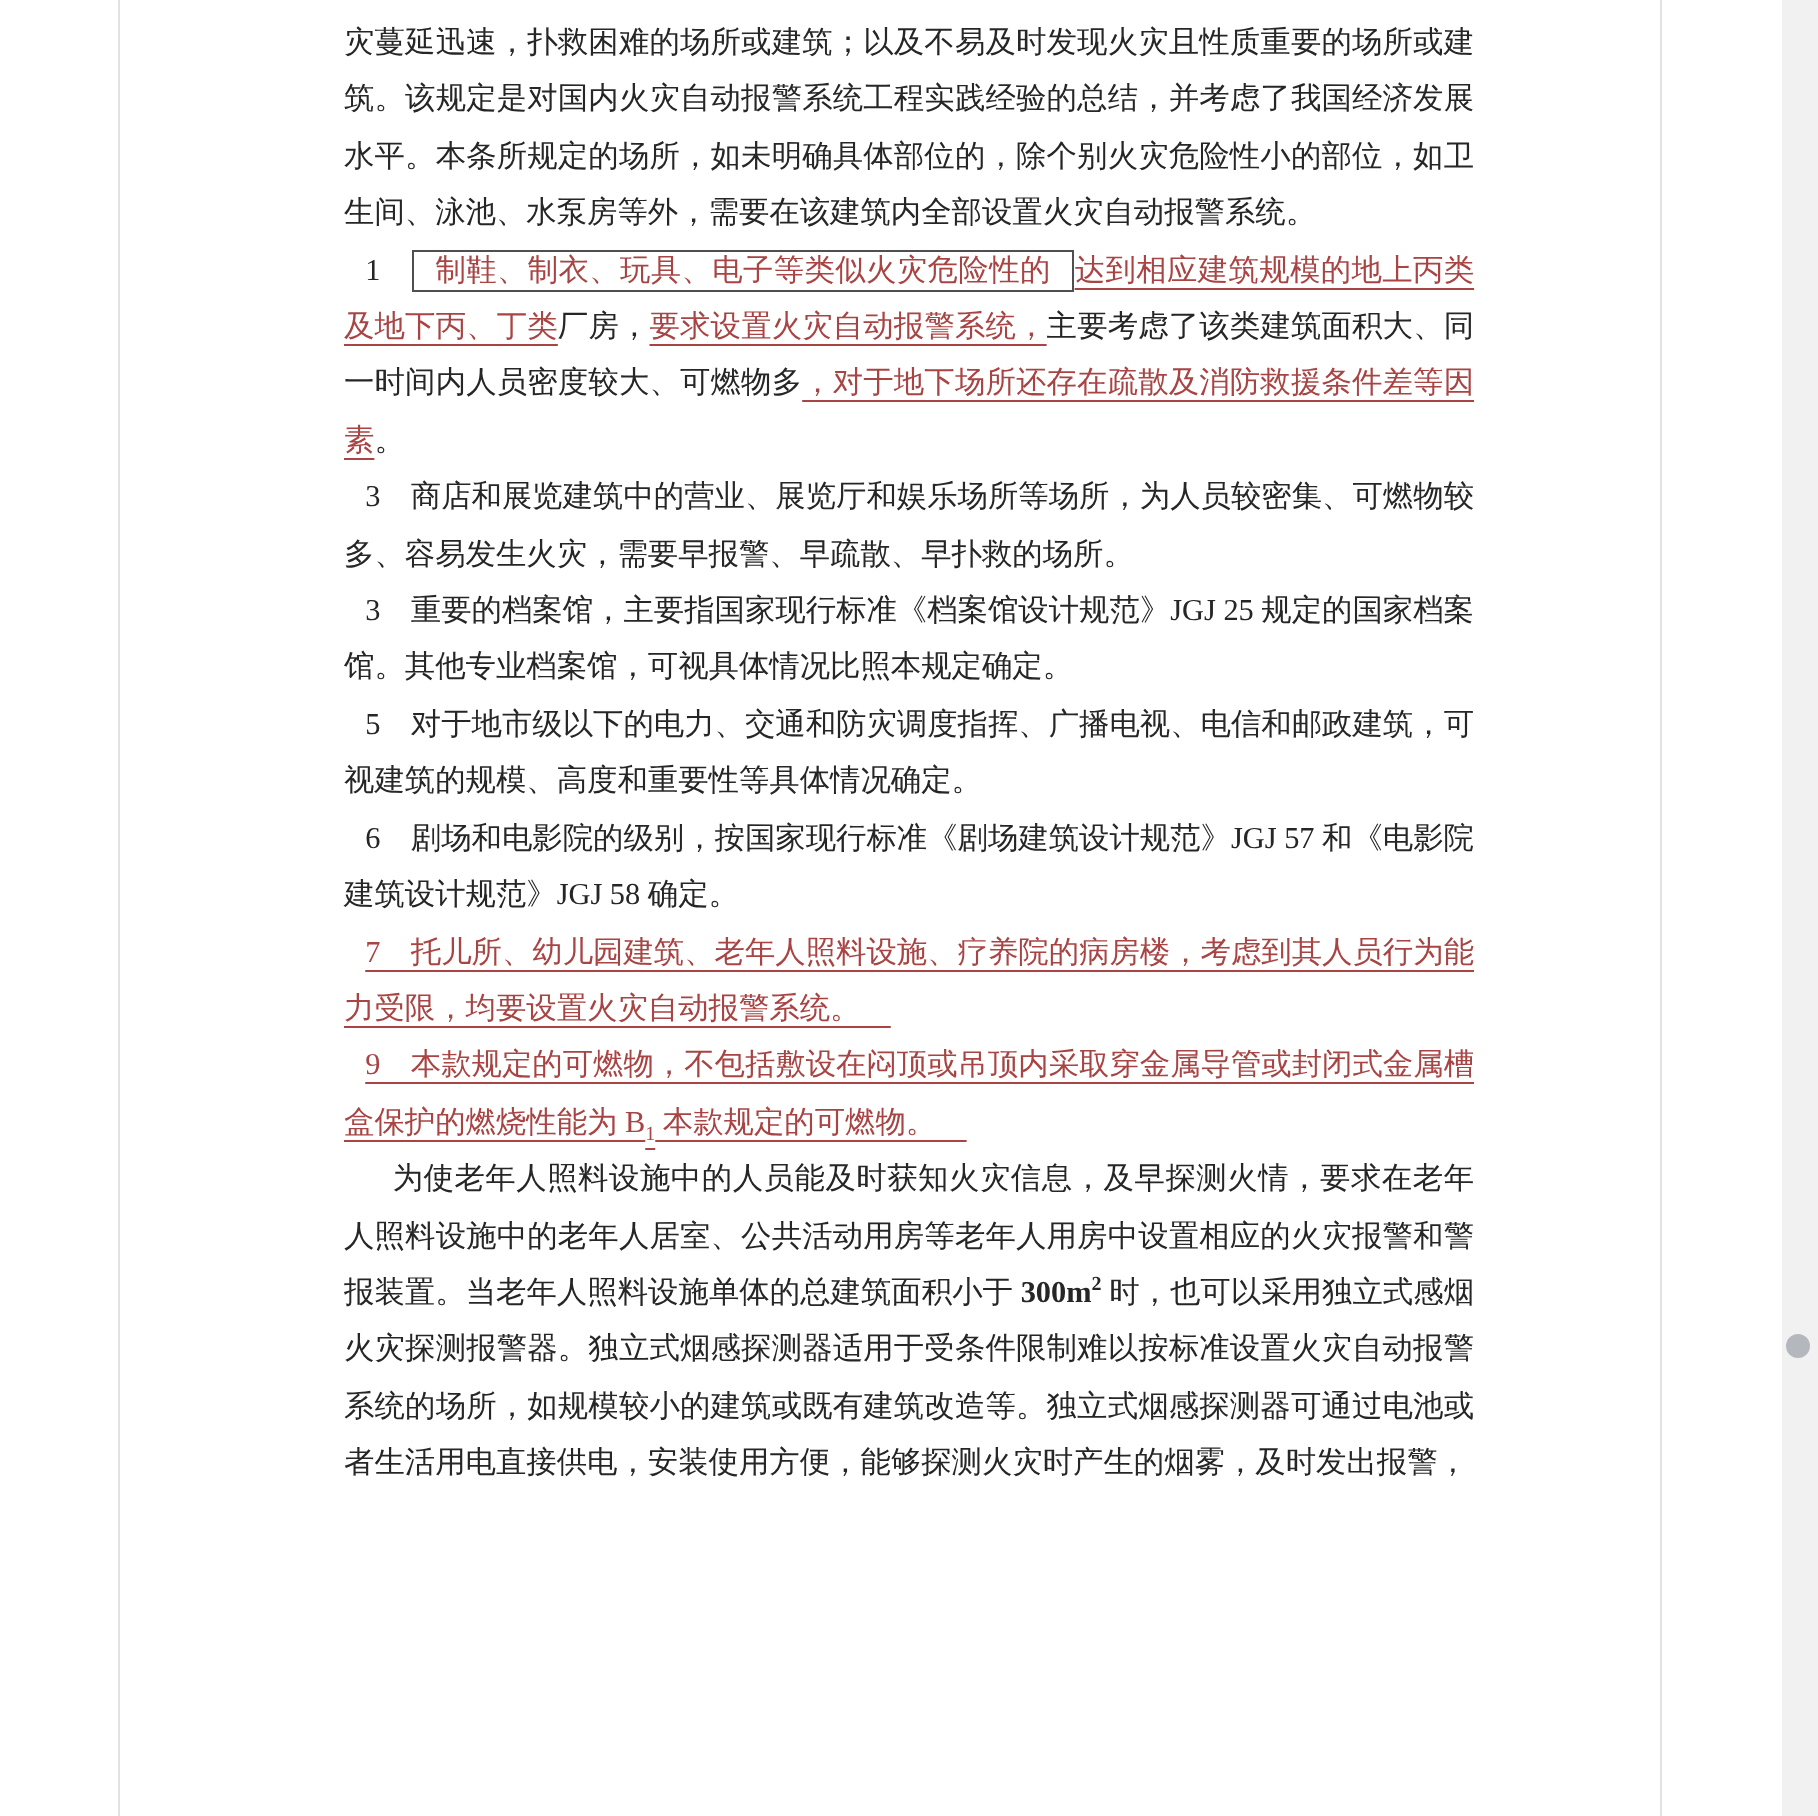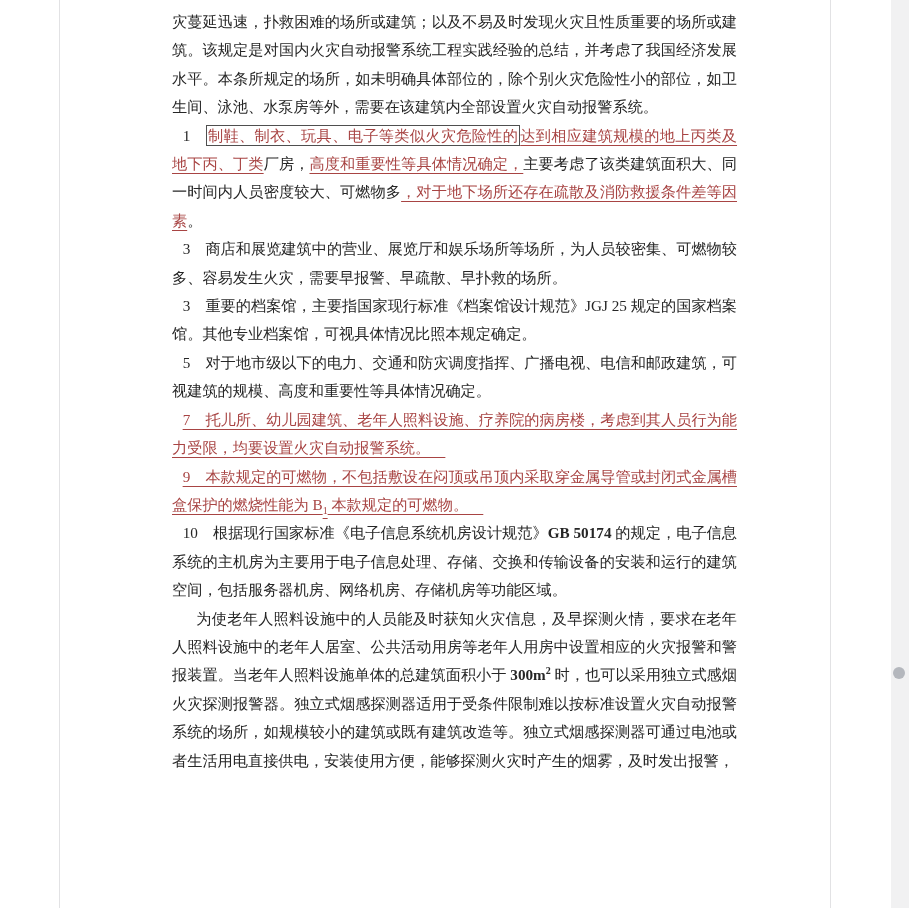--- a/index.html
+++ b/index.html
@@ -64,54 +64,54 @@
   .run-r {
     color: #a84443;
     text-decoration: underline;
     text-decoration-color: #a84443;
     text-decoration-thickness: 1px;
     text-underline-offset: 4px;
   }
   .run-box {
     color: #a84443;
     border: 1px solid #4f4f4f;
-    padding: 1px 1px;
+    padding: 1px 11px;
   }
   .bold { font-weight: bold; }
   sub.small, sup.small {
     font-size: 10px;
     line-height: 0;
   }
 </style>
 </head>
 <body>
 
 <div class="viewport">
 
   <div class="page-edge left"></div>
   <div class="page-edge right"></div>
 
   <div class="doc-text">
 
     <p><span class="run-k">灾蔓延迅速，扑救困难的场所或建筑；以及不易及时发现火灾且性质重要的场所或建筑。该规定是对国内火灾自动报警系统工程实践经验的总结，并考虑了我国经济发展水平。本条所规定的场所，如未明确具体部位的，除个别火灾危险性小的部位，如卫生间、泳池、水泵房等外，需要在该建筑内全部设置火灾自动报警系统。</span></p>
 
-    <p class="indent-num"><span class="run-k">1　</span><span class="run-box">制鞋、制衣、玩具、电子等类似火灾危险性的</span><span class="run-r">达到相应建筑规模的地上丙类及地下丙、丁类</span><span class="run-k">厂房，</span><span class="run-r">高度和重要性等具体情况确定，</span><span class="run-k">主要考虑了该类建筑面积大、同一时间内人员密度较大、可燃物多</span><span class="run-r">，对于地下场所还存在疏散及消防救援条件差等因素</span><span class="run-k">。</span></p>
+    <p class="indent-num"><span class="run-k">1　</span><span class="run-box">制鞋、制衣、玩具、电子等类似火灾危险性的</span><span class="run-r">达到相应建筑规模的地上丙类及地下丙、丁类</span><span class="run-k">厂房，</span><span class="run-r">要求设置火灾自动报警系统，</span><span class="run-k">主要考虑了该类建筑面积大、同一时间内人员密度较大、可燃物多</span><span class="run-r">，对于地下场所还存在疏散及消防救援条件差等因素</span><span class="run-k">。</span></p>
 
     <p class="indent-num"><span class="run-k">3　商店和展览建筑中的营业、展览厅和娱乐场所等场所，为人员较密集、可燃物较多、容易发生火灾，需要早报警、早疏散、早扑救的场所。</span></p>
 
     <p class="indent-num"><span class="run-k">3　重要的档案馆，主要指国家现行标准《档案馆设计规范》JGJ 25 规定的国家档案馆。其他专业档案馆，可视具体情况比照本规定确定。</span></p>
 
     <p class="indent-num"><span class="run-k">5　对于地市级以下的电力、交通和防灾调度指挥、广播电视、电信和邮政建筑，可视建筑的规模、高度和重要性等具体情况确定。</span></p>
 
+    <p class="indent-num"><span class="run-k">6　剧场和电影院的级别，按国家现行标准《剧场建筑设计规范》JGJ 57 和《电影院建筑设计规范》JGJ 58 确定。</span></p>
 
     <p class="indent-num"><span class="run-r">7　托儿所、幼儿园建筑、老年人照料设施、疗养院的病房楼，考虑到其人员行为能力受限，均要设置火灾自动报警系统。　</span></p>
 
     <p class="indent-num"><span class="run-r">9　本款规定的可燃物，不包括敷设在闷顶或吊顶内采取穿金属导管或封闭式金属槽盒保护的燃烧性能为 B</span><sub class="small run-r">1</sub><span class="run-r"> 本款规定的可燃物。　</span></p>
 
-    <p class="indent-num"><span class="run-k">10　根据现行国家标准《电子信息系统机房设计规范》</span><span class="run-k bold">GB 50174</span><span class="run-k"> 的规定，电子信息系统的主机房为主要用于电子信息处理、存储、交换和传输设备的安装和运行的建筑空间，包括服务器机房、网络机房、存储机房等功能区域。</span></p>
 
 
     <p class="indent-para"><span class="run-k">为使老年人照料设施中的人员能及时获知火灾信息，及早探测火情，要求在老年人照料设施中的老年人居室、公共活动用房等老年人用房中设置相应的火灾报警和警报装置。当老年人照料设施单体的总建筑面积小于 </span><span class="run-k bold">300m</span><sup class="small run-k bold">2</sup><span class="run-k"> 时，也可以采用独立式感烟火灾探测报警器。独立式烟感探测器适用于受条件限制难以按标准设置火灾自动报警系统的场所，如规模较小的建筑或既有建筑改造等。独立式烟感探测器可通过电池或者生活用电直接供电，安装使用方便，能够探测火灾时产生的烟雾，及时发出报警，</span></p>
 
   </div>
 
   <div class="scrollbar-track"></div>
   <div class="scrollbar-thumb"></div>
 
 </div>

